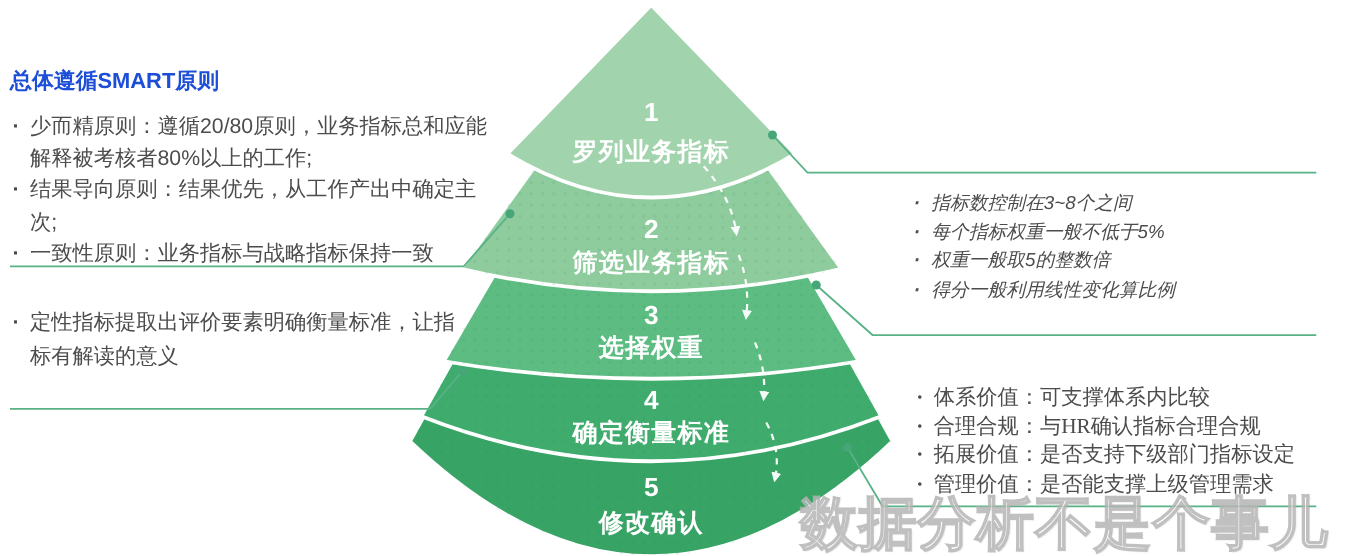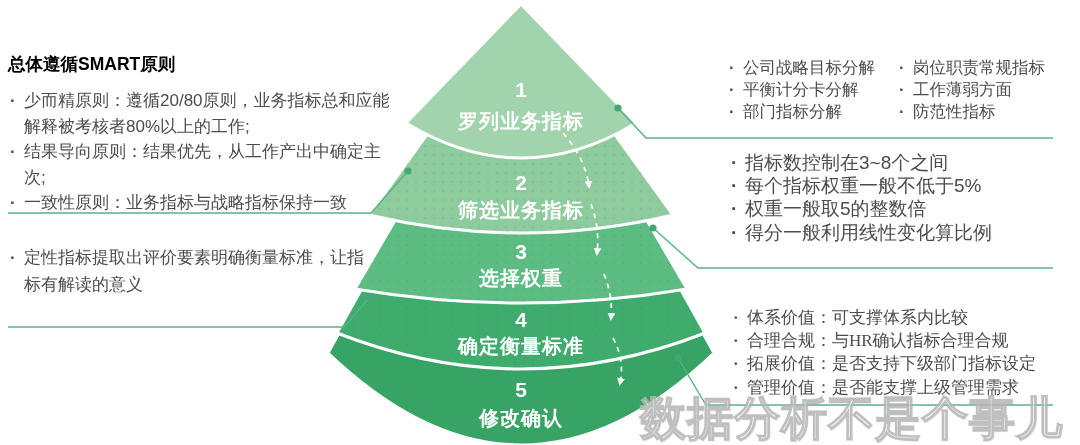--- a/index.html
+++ b/index.html
@@ -8,29 +8,29 @@
     background:#ffffff;
     font-family:"Liberation Sans","DejaVu Sans",sans-serif;
   }
   .stage{position:absolute;left:0;top:0;width:1080px;height:445px;}
   svg.diagram{position:absolute;left:0;top:0;}
   .note{position:absolute;color:#4c4c4c;}
   .note ul{list-style:none;margin:0;padding:0;}
   .note li{position:relative;padding-left:16px;}
   .note li::before{content:"\00B7";position:absolute;left:2px;font-weight:bold;}
   .blk-lt{left:8px;top:52px;width:386px;}
-  .blk-lt .ttl{font-size:17.5px;font-weight:bold;color:#000000;margin:0 0 12px 0;}
+  .blk-lt .ttl{font-size:17.5px;font-weight:bold;color:#1d4ed8;margin:0 0 12px 0;}
   .blk-lt ul{font-size:17px;line-height:25.5px;}
   .blk-lb{left:8px;top:244px;width:356px;}
   .blk-lb ul{font-size:17px;line-height:27px;text-align:justify;}
   .blk-rt{left:727px;top:56px;display:flex;}
   .blk-rt ul{font-size:16.5px;line-height:22px;}
   .blk-rt ul:first-child{width:170px;}
   .blk-rm{left:729px;top:151px;width:330px;}
-  .blk-rm ul{font-size:19px;line-height:23.2px;}
+  .blk-rm ul{font-size:15px;line-height:23.2px;font-style:italic;}
   .blk-re{left:731px;top:306px;width:340px;}
   .blk-re ul{font-size:17px;line-height:23.2px;font-family:Liberation Serif, serif;}
   .watermark{
     position:absolute;left:640px;top:388px;width:440px;
     font-size:46px;font-weight:bold;letter-spacing:1px;white-space:nowrap;
     color:rgba(255,255,255,0.88);
     -webkit-text-stroke:1.2px #b5b5b5;
     text-shadow:1px 1px 1px rgba(140,140,140,0.35);
     opacity:.85;z-index:5;
   }
@@ -92,32 +92,20 @@
         <li>一致性原则：业务指标与战略指标保持一致</li>
       </ul>
   </div>
 
   <div class="note blk-lb">
     <ul>
         <li>定性指标提取出评价要素明确衡量标准，让指标有解读的意义</li>
       </ul>
   </div>
 
-  <div class="note blk-rt">
-    <ul>
-        <li>公司战略目标分解</li>
-        <li>平衡计分卡分解</li>
-        <li>部门指标分解</li>
-      </ul>
-    <ul>
-        <li>岗位职责常规指标</li>
-        <li>工作薄弱方面</li>
-        <li>防范性指标</li>
-      </ul>
-  </div>
 
   <div class="note blk-rm">
     <ul>
         <li>指标数控制在3~8个之间</li>
         <li>每个指标权重一般不低于5%</li>
         <li>权重一般取5的整数倍</li>
         <li>得分一般利用线性变化算比例</li>
       </ul>
   </div>
 

